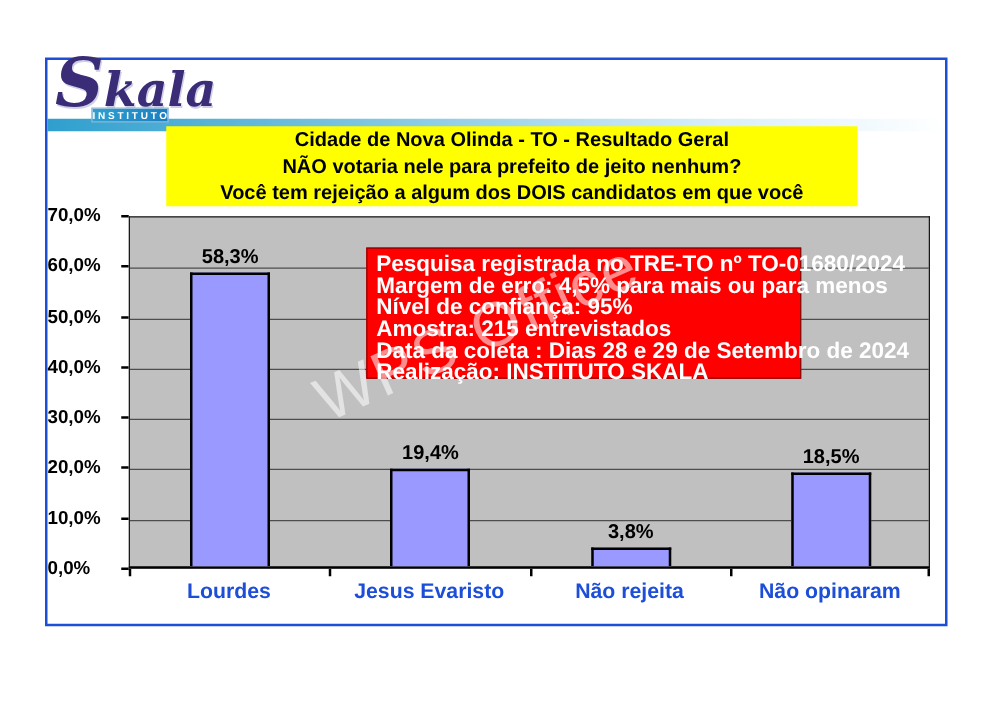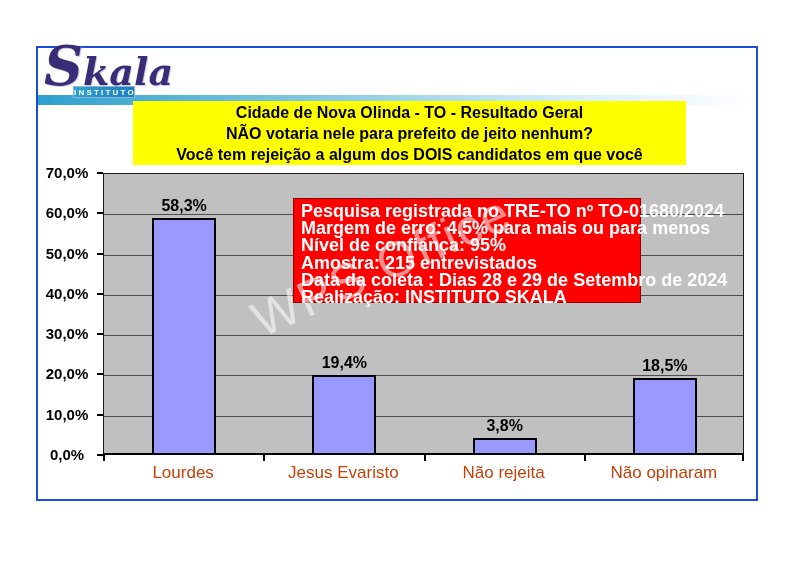--- a/index.html
+++ b/index.html
@@ -55,28 +55,28 @@
   .gridline{position:absolute;left:0;width:100%;height:1px;background:#4d4d4d;}
   .bar{
     position:absolute;bottom:0;
     background:#9999ff;border:2px solid #000;border-bottom:none;
   }
   .bar-value-label{
     position:absolute;width:100px;text-align:center;
     font-weight:bold;font-size:16px;color:#000;
   }
   .y-tick-label{
-    position:absolute;left:0;width:58px;text-align:center;
+    position:absolute;left:0;width:58px;text-align:left;
     font-weight:bold;font-size:15px;color:#000;
   }
   .tick-left{position:absolute;width:6px;height:2px;background:#000;}
   .tick-bottom{position:absolute;width:2px;height:6px;background:#000;}
   .x-cat-label{
     position:absolute;top:415px;text-align:center;
-    font-weight:normal;font-size:17px;color:#c2410c;white-space:nowrap;
+    font-weight:bold;font-size:17px;color:#1d4ed8;white-space:nowrap;
   }
 
   
   .info-box{
     position:absolute;left:255px;top:150px;width:348px;height:105px;
     background:#fe0000;border:1px solid #8f0000;z-index:5;
     color:#fff;font-weight:bold;font-size:18px;line-height:17.2px;
     padding:4px 7px;
   }
   .info-box div{white-space:nowrap;}

